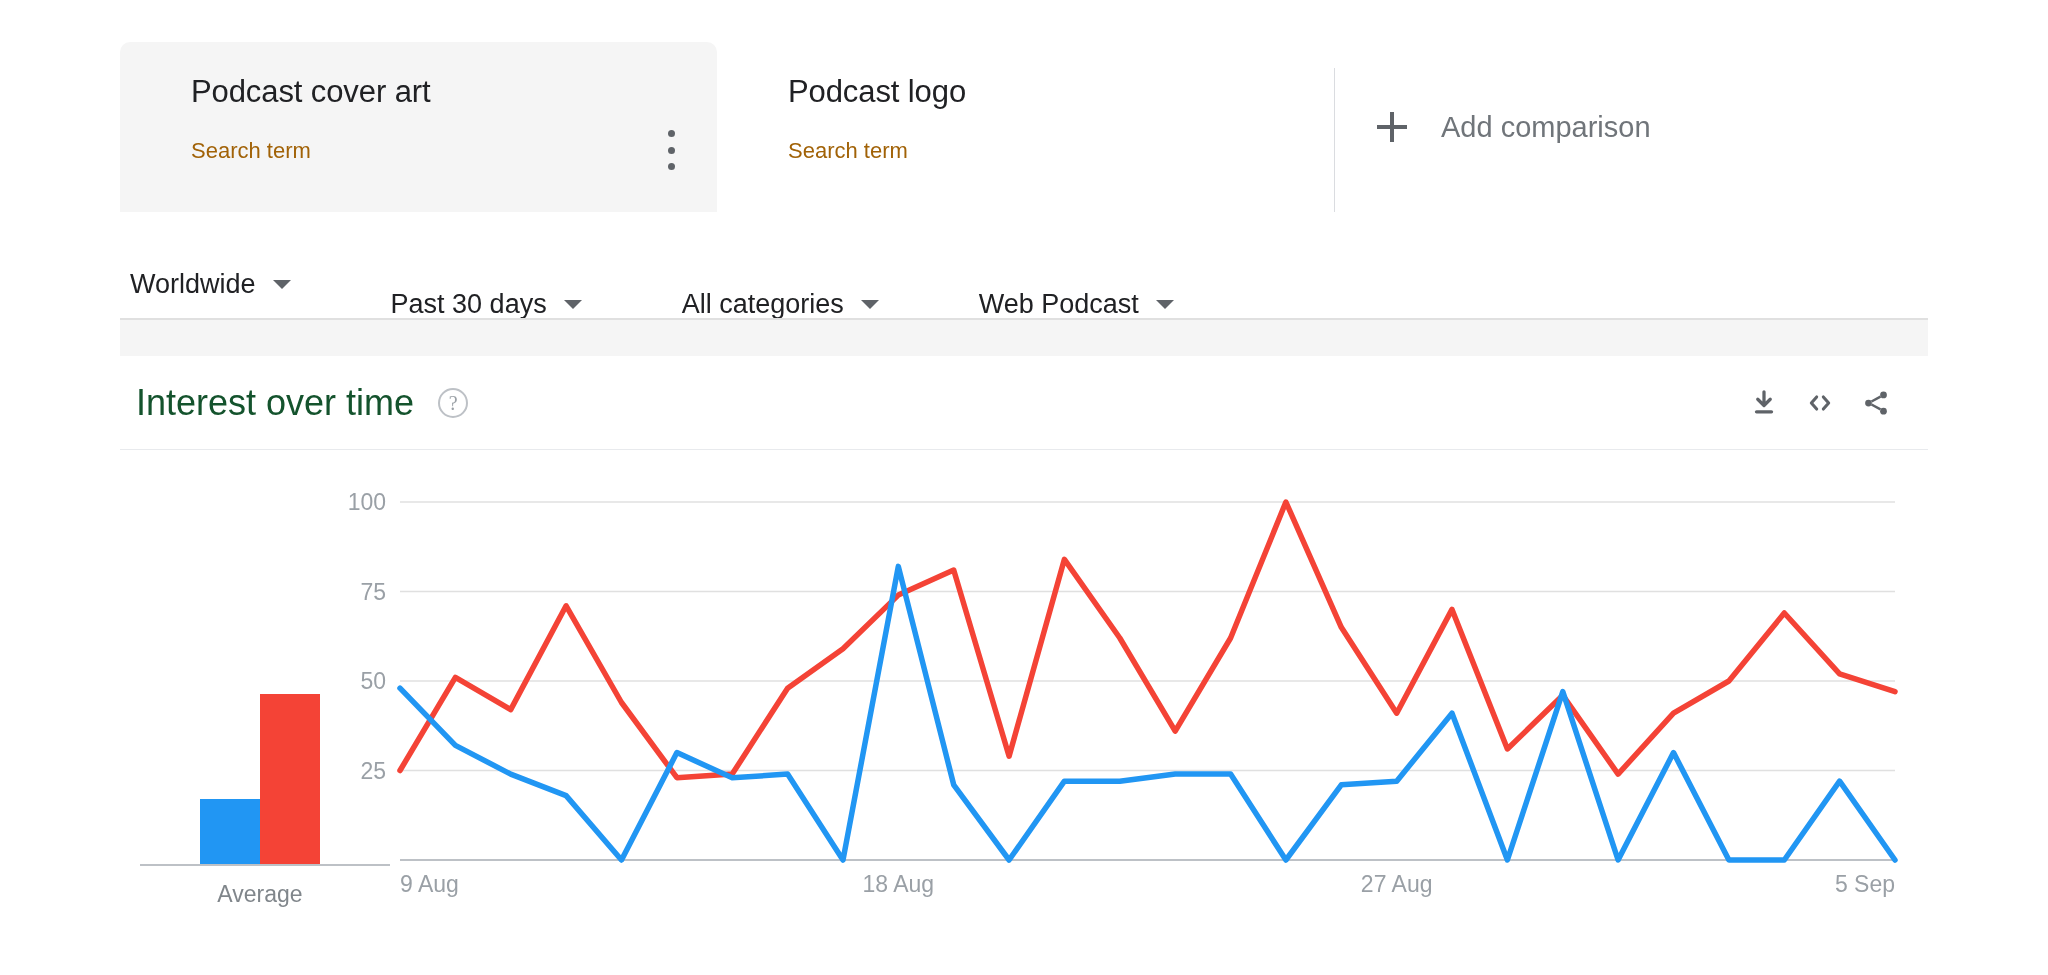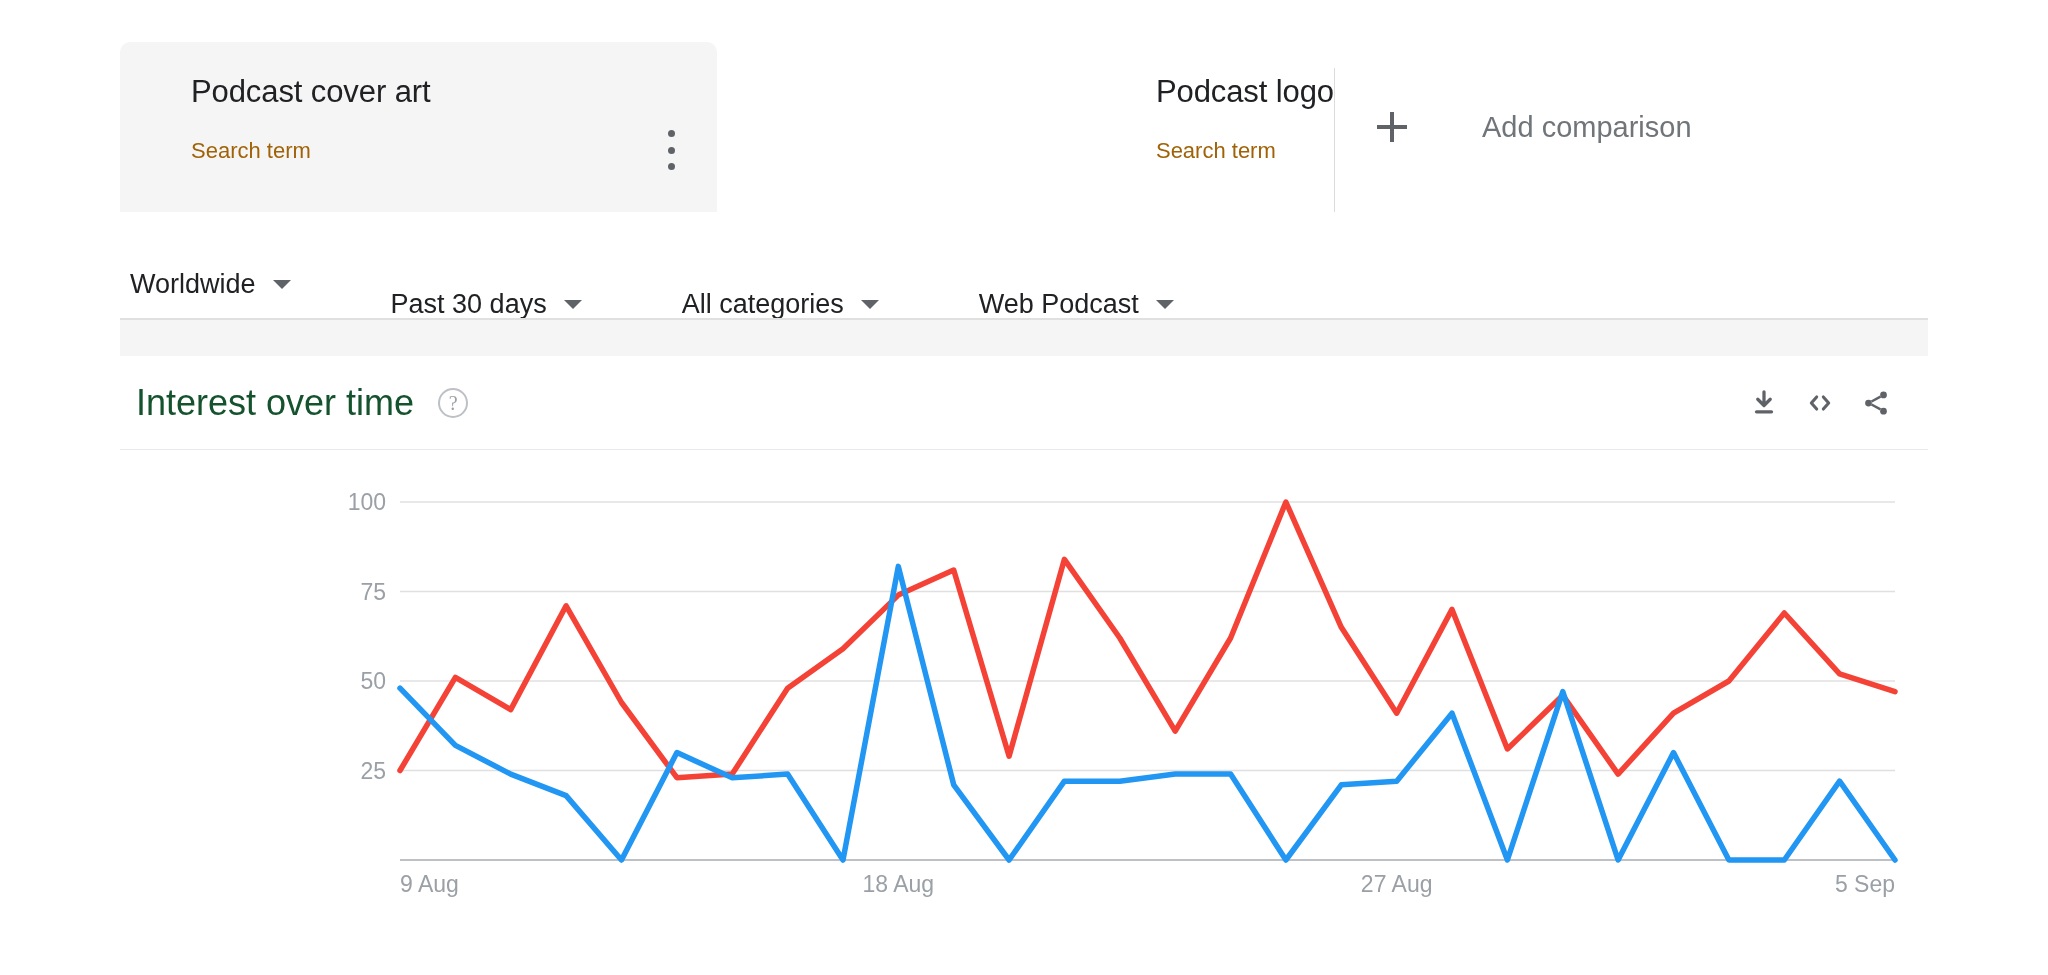--- a/index.html
+++ b/index.html
@@ -20,21 +20,21 @@
   .card {
     position: relative;
     display: flex; align-items: flex-start;
     padding: 30px 0 0 0;
   }
   .card-0 {
     width: 597px;
     background: #f5f5f5;
     border-radius: 10px 10px 0 0;
   }
-  .card-1 { width: 617px; background: #fff; justify-content: flex-end; }
+  .card-1 { width: 617px; background: #fff; }
   .card-dot {
     width: 22px; height: 22px; border-radius: 50%;
     margin: 10px 0 0 0; flex: 0 0 22px;
   }
   .dot-blue { background: #4285f4; }
   .dot-red  { background: #ea4335; }
   .card-texts { margin-left: 44px; }
   .card-term {
     font-size: 31px; line-height: 40px; color: #202124;
     font-weight: 400; letter-spacing: -0.1px; white-space: nowrap;
@@ -50,21 +50,21 @@
     display: flex; flex-direction: column; justify-content: space-between;
     align-items: center; cursor: pointer;
   }
   .kebab i { display:block; width: 7px; height: 7px; border-radius: 50%; background: #5f6368; }
   .card-divider {
     width: 1px; background: #dadce0; align-self: stretch;
     margin-top: 26px; margin-bottom: 0;
   }
   .add-comp {
     flex: 1; display: flex; align-items: center;
-    padding-left: 42px; cursor: pointer; gap: 41px;
+    padding-left: 42px; cursor: pointer;
   }
   .plus-icon {
     width: 30px; height: 30px; position: relative; flex: 0 0 30px;
   }
   .plus-icon::before, .plus-icon::after {
     content: ""; position: absolute; background: #5f6368;
   }
   .plus-icon::before { left: 0; top: 13px; width: 30px; height: 4px; }
   .plus-icon::after  { top: 0; left: 13px; height: 30px; width: 4px; }
   .add-comp-label {
@@ -226,20 +226,28 @@
           <circle cx="18" cy="18.5" r="2.7" fill="#5f6368"></circle>
           <circle cx="6" cy="12" r="2.7" fill="#5f6368"></circle>
           <path d="M8.4 10.8 L15.6 6.9 M8.4 13.2 L15.6 17.1" stroke="#5f6368" stroke-width="2" fill="none"></path>
         </svg>
       </div>
     </div>
   </div>
 
   <div class="chart-area">
 
+    <div class="avg-panel">
+      <div class="avg-bars">
+        <div class="avg-bar blue" id="avgBar0" style="height: 64.6px; background: rgb(33, 150, 243);"></div>
+        <div class="avg-bar red" id="avgBar1" style="height: 170px; background: rgb(244, 67, 54);"></div>
+      </div>
+      <div class="avg-baseline"></div>
+      <div class="avg-label">Average</div>
+    </div>
 
     <div class="plot">
       <svg id="plotSvg" viewBox="0 0 1600 470" preserveAspectRatio="none" aria-hidden="true">
         <g id="gridGroup">
             <line class="gridline" x1="60" x2="1555" y1="35" y2="35"></line>
             <line class="gridline" x1="60" x2="1555" y1="124.5" y2="124.5"></line>
             <line class="gridline" x1="60" x2="1555" y1="214" y2="214"></line>
             <line class="gridline" x1="60" x2="1555" y1="303.5" y2="303.5"></line>
           </g>
         <g id="yTickGroup">

